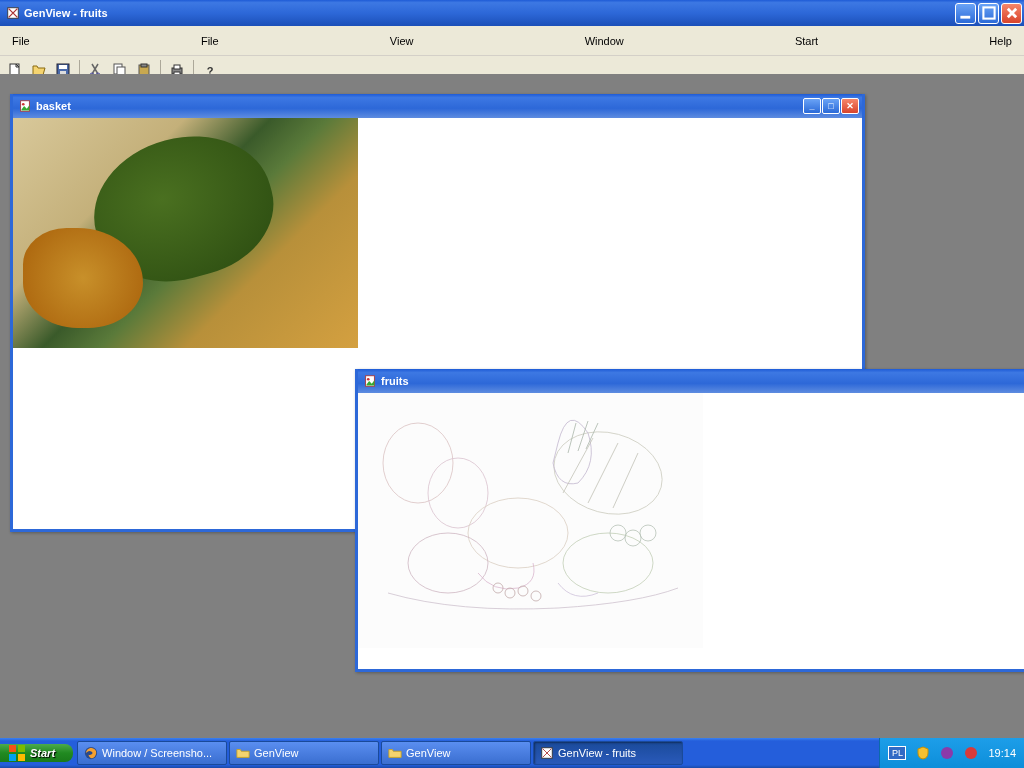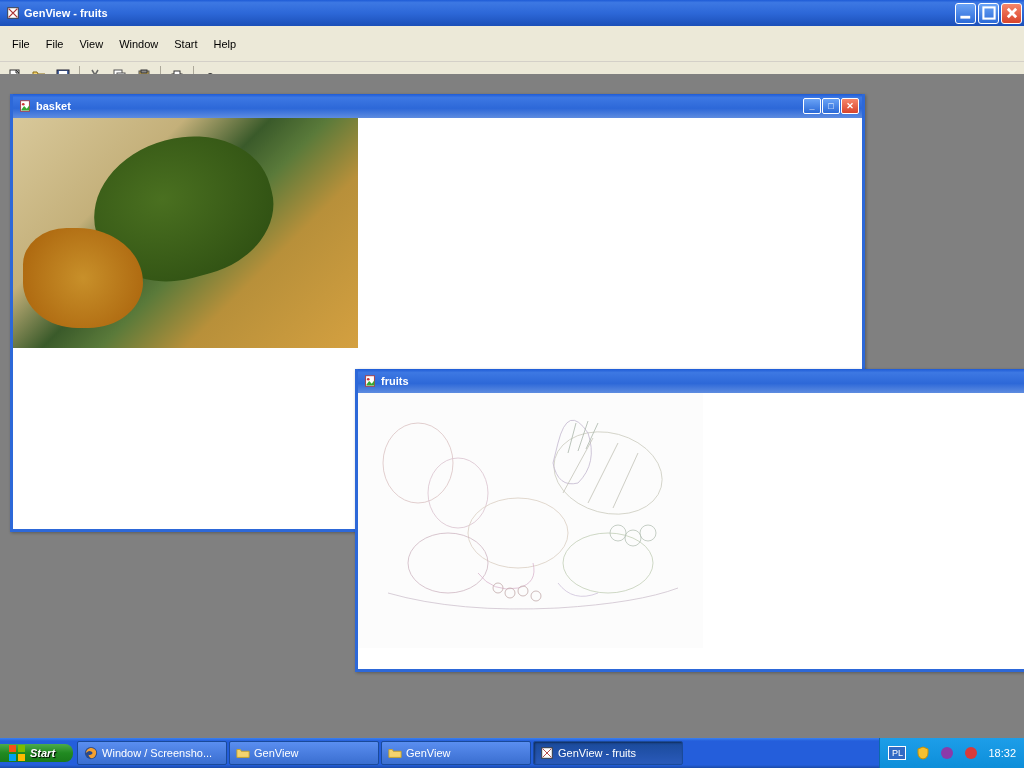--- a/index.html
+++ b/index.html
@@ -7,21 +7,21 @@
 
 
 .main-title { height: 26px; background: linear-gradient(to bottom, #1e5bd6, #3d78e3 10%, #2d68d8 50%, #1b4fb8); display: flex; align-items: center; padding: 0 2px 0 6px; color: #fff; font-weight: bold; }
 .main-title .t { flex: 1; display: flex; align-items: center; gap: 4px; }
 .main-title svg { width: 14px; height: 14px; }
 .win-btns { display: flex; gap: 2px; }
 .win-btn { width: 21px; height: 21px; border-radius: 3px; border: 1px solid #fff; background: linear-gradient(to bottom, #6aa3f6, #2b6ad8); display: flex; align-items: center; justify-content: center; color: #fff; font-weight: bold; cursor: pointer; }
 .win-btn.close-b { background: linear-gradient(to bottom, #f6866a, #d8442b); }
 
 
-.menubar { height: 36px; background: #ece9d8; display: flex; align-items: center; padding: 0 4px; border-bottom: 1px solid #d4d0c8; }
+.menubar { height: 30px; background: #ece9d8; display: flex; align-items: center; padding: 0 4px; border-bottom: 1px solid #d4d0c8; justify-content: space-between; }
 .menubar span { padding: 2px 8px; cursor: pointer; }
 
 
 .toolbar { height: 28px; background: #ece9d8; display: flex; align-items: center; padding: 0 4px; gap: 2px; border-bottom: 1px solid #aca899; }
 .tbtn { width: 22px; height: 22px; display: flex; align-items: center; justify-content: center; cursor: pointer; border: 1px solid transparent; }
 .tsep { width: 1px; height: 20px; background: #aca899; margin: 0 3px; }
 
 
 .mdi { position: absolute; top: 74px; left: 0; right: 0; bottom: 30px; background: #808080; overflow: hidden; }
 
@@ -257,15 +257,15 @@
     <div class="lang">PL</div>
     <svg viewBox="0 0 14 14">
         <path d="M7 1 L12 3 L12 7 Q12 12 7 13 Q2 12 2 7 L2 3 Z" fill="#f5c030" stroke="#c89000"></path>
       </svg>
     <svg viewBox="0 0 14 14">
         <circle cx="7" cy="7" r="6" fill="#8a3aaa"></circle>
       </svg>
     <svg viewBox="0 0 14 14">
         <circle cx="7" cy="7" r="6" fill="#d83a3a"></circle>
       </svg>
-    <span>18:32</span>
+    <span>19:14</span>
   </div>
 </div>
 
 </body></html>

